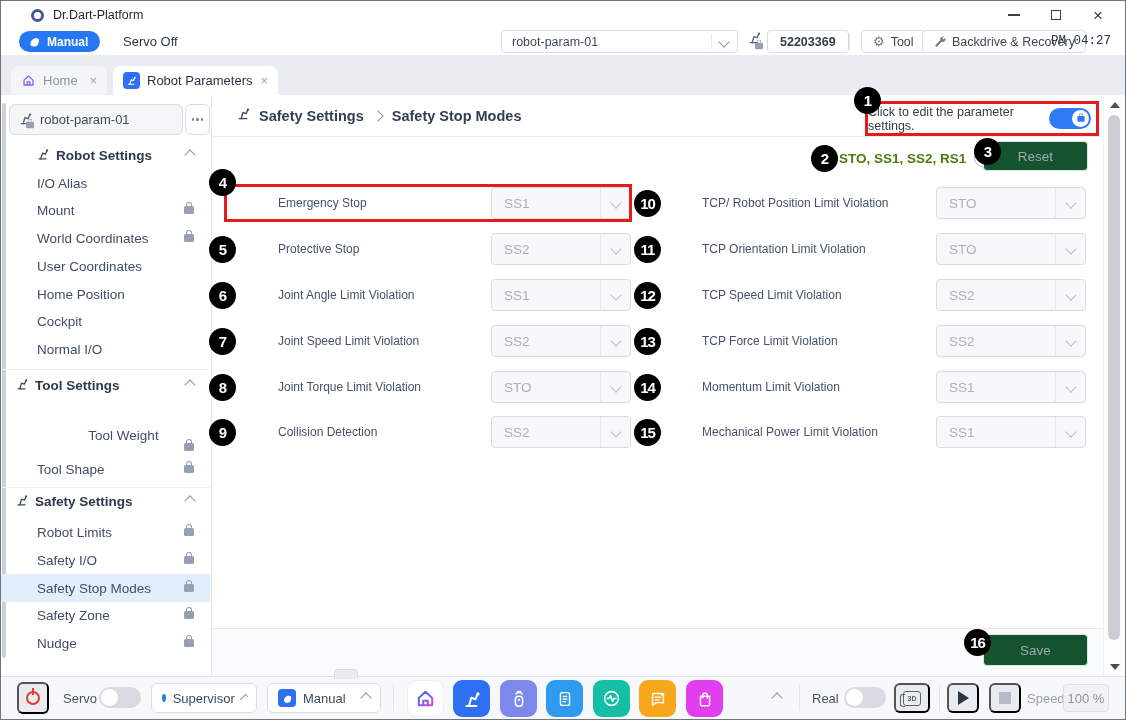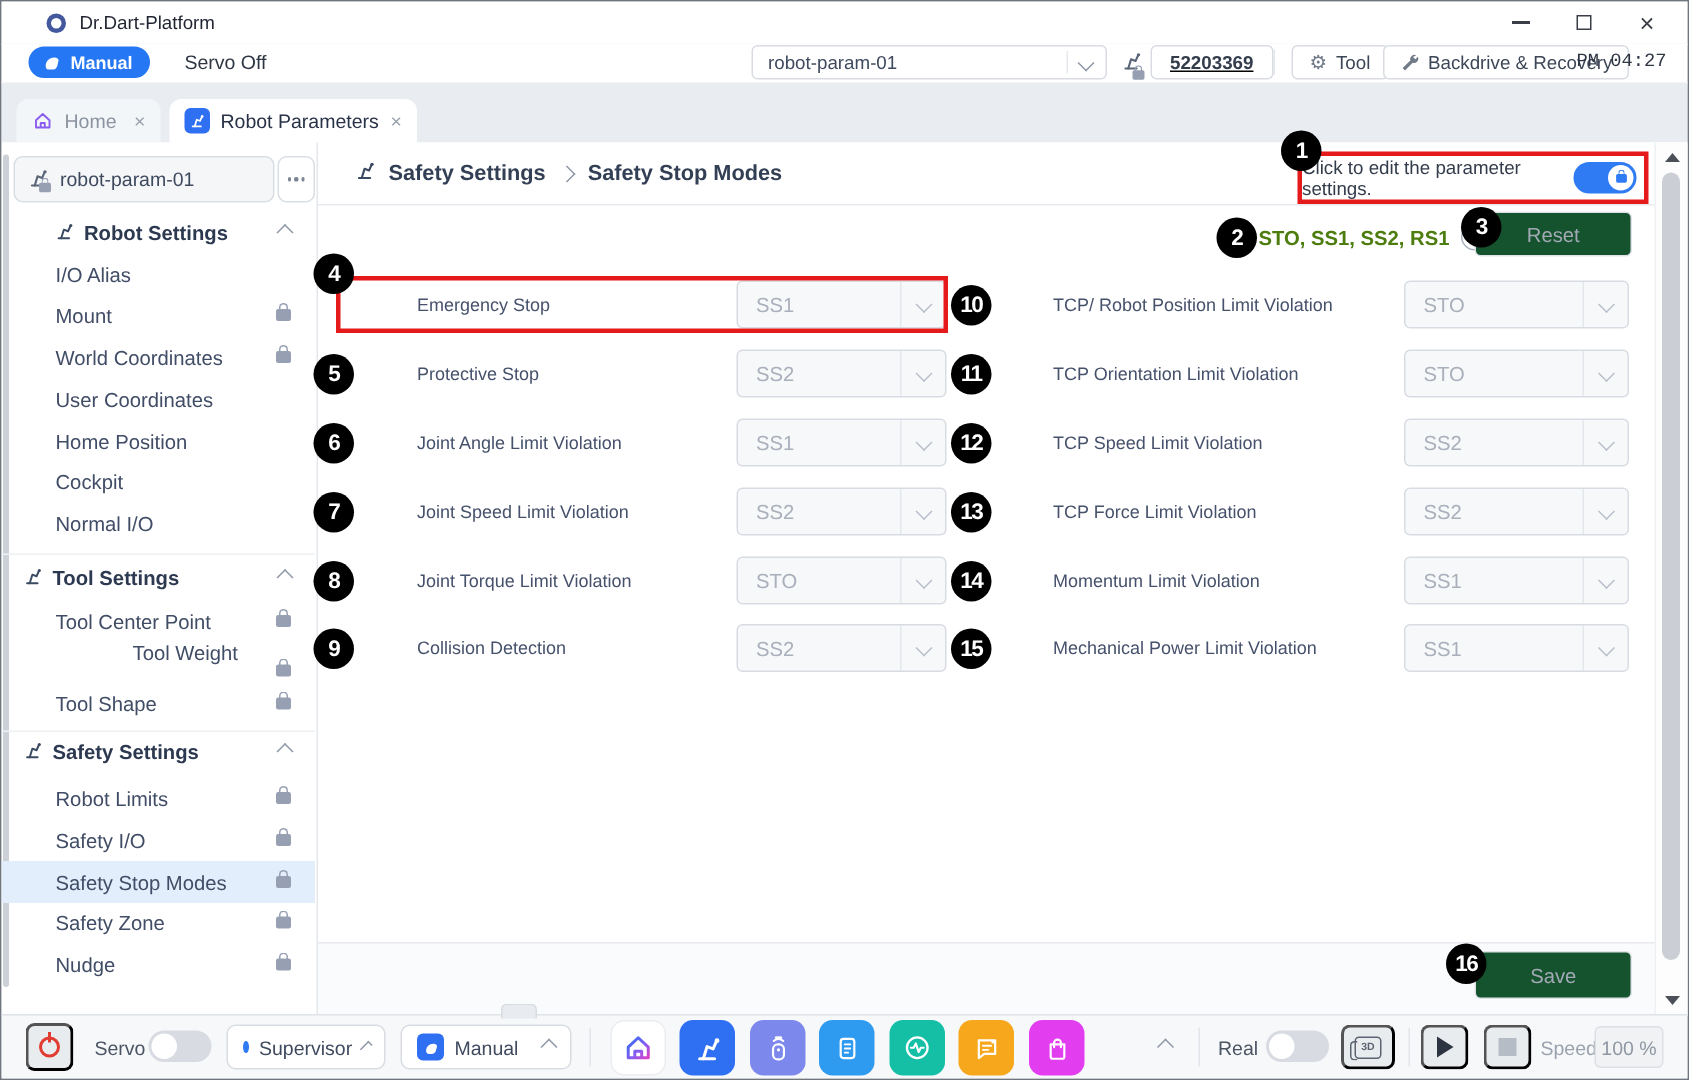--- a/index.html
+++ b/index.html
@@ -13,21 +13,21 @@
   .ic-min{width:12px;height:1.6px;background:#3a3f47;}
   .ic-max{width:10px;height:10px;border:1.3px solid #3a3f47;box-sizing:border-box;}
   .ic-close{font-size:17px;line-height:1;color:#3a3f47;}
   
   .toolbar{position:absolute;top:28px;left:0;right:0;height:26px;background:#fff;border-bottom:1px solid #f1f2f4;}
   .pill-manual{position:absolute;left:18px;top:2px;height:21px;border-radius:11px;background:#2577f3;color:#fff;font-size:12px;font-weight:bold;display:flex;align-items:center;gap:6px;padding:0 12px 0 9px;border:none;}
   .servo-off{position:absolute;left:122px;top:0;line-height:25px;font-size:13px;color:#2e3644;}
   .tb-select{position:absolute;left:500px;top:1px;width:237px;height:23px;box-sizing:border-box;border:1px solid #d8dce2;border-radius:4px;background:#fff;display:flex;align-items:center;justify-content:space-between;font-size:12.5px;color:#3f4a5f;}
   .tb-select .txt{padding-left:10px;}
   .tb-sep{width:1px;height:15px;background:#e6e9ed;}
-  .serialwrap{position:absolute;left:746px;top:1px;height:23px;display:flex;align-items:flex-end;gap:5px;text-decoration:underline;}
+  .serialwrap{position:absolute;left:746px;top:1px;height:23px;display:flex;align-items:flex-start;gap:5px;}
   .serialbox{height:23px;box-sizing:border-box;border:1px solid #d8dce2;border-radius:4px;background:#fff;display:flex;align-items:center;padding:0 12px;font-size:12.5px;font-weight:bold;color:#333c4b;}
   .vdiv-top{position:absolute;left:848px;top:4px;width:1px;height:17px;background:#e3e6eb;}
   .btn-outline{box-sizing:border-box;border:1px solid #d8dce2;border-radius:4px;background:#fff;display:flex;align-items:center;gap:6px;font-size:12.5px;color:#3c4656;}
   .btn-tool{position:absolute;left:860px;top:1px;height:23px;padding:0 11px;}
   .btn-backdrive{position:absolute;left:921px;top:1px;height:23px;padding:0 10px;}
   .clock{position:absolute;right:14px;top:0;line-height:25px;font-size:12.5px;color:#2e3644;font-family:Liberation Mono, monospace;}
   .gear{font-size:13px;color:#707a88;line-height:1;}
   
   .tabstrip{position:absolute;top:54px;left:0;right:0;height:40px;background:#e9edf2;}
   .tab{position:absolute;bottom:0;height:29px;border-radius:8px 8px 0 0;display:flex;align-items:center;gap:7px;padding:0 10px;box-sizing:border-box;cursor:pointer;}
@@ -263,26 +263,20 @@
       <span class="ric"><svg width="14" height="14" viewBox="0 0 16 16">
             <path d="M3.5 13.5h8" fill="none" stroke="currentColor" stroke-width="1.5" stroke-linecap="round"></path>
             <path d="M5.5 13.5 7.5 7l3.2 1.2L12.5 4.2" fill="none" stroke="currentColor" stroke-width="1.5" stroke-linecap="round" stroke-linejoin="round"></path>
             <circle cx="12.8" cy="3.8" r="1.2" fill="currentColor"></circle>
           </svg></span>
       <span>Tool Settings</span>
       <span class="right">
           <span class="cv up"></span>
         </span>
     </div>
-    <div class="srow" style="top:305px;">
-        <span class="sitem">Tool Center Point</span>
-        <span class="right">
-          <span class="lk"></span>
-        </span>
-      </div>
     <div class="srow" style="top:333px;flex-direction:column;">
         <span class="sitem">Tool Weight</span>
         <span class="right">
           <span class="lk"></span>
         </span>
       </div>
     <div class="srow" style="top:360px;">
         <span class="sitem">Tool Shape</span>
         <span class="right">
           <span class="lk"></span>

